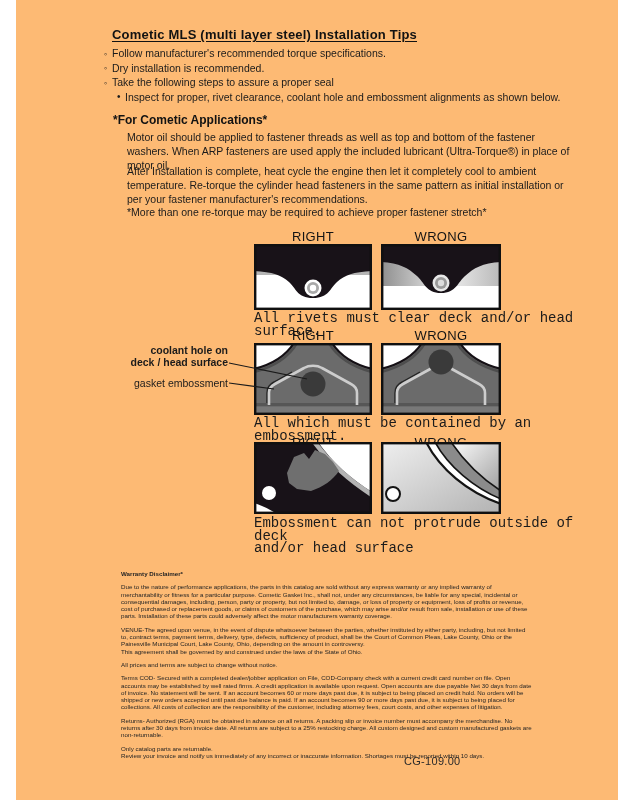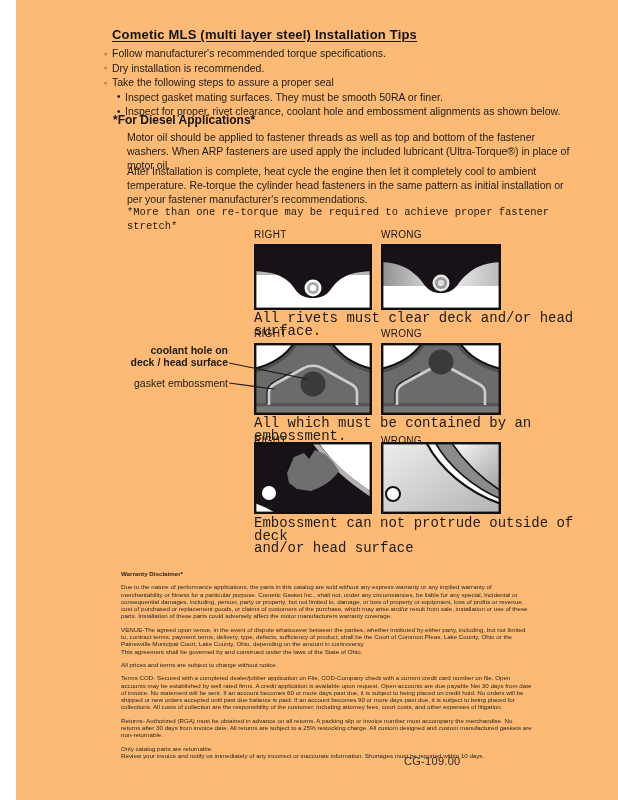--- a/index.html
+++ b/index.html
@@ -13,24 +13,24 @@
   .bullets { position:absolute; left:88px; top:46px; font-size:10.5px; line-height:14px; width:470px; }
   .bullet-row { white-space:nowrap; }
   .bullet-row.lvl2 { margin-left:13px; }
   .bullet-glyph { display:inline-block; width:8px; font-size:9px; vertical-align:0.5px; color:#1b1b1b; }
   .bullet-row.lvl2 .bullet-glyph { font-size:10px; }
 
   .diesel-heading { position:absolute; left:97px; top:113px; font-size:12px; font-weight:bold; color:#121212; }
   .para { position:absolute; left:111px; width:444px; font-size:10.5px; line-height:13.8px; }
   .para1 { top:131px; }
   .para2 { top:165px; }
-  .note  { top:206px;font-family:Liberation Mono, monospace; }
+  .note  { top:206px; }
 
   .figures { position:absolute; left:0; top:228px; width:618px; height:322px; }
-  .fig-label { position:absolute; font-size:10px; letter-spacing:.3px; color:#141414; text-align:left; }
+  .fig-label { position:absolute; font-size:13px; letter-spacing:.3px; color:#141414; text-align:center; }
   .fig-box { position:absolute; }
   .fig-box svg { display:block; }
   .fig-caption { position:absolute; font-size:14px; line-height:12.5px; color:#1b1b1b;font-family:Liberation Mono, monospace; }
   .callout { position:absolute; left:88px; width:124px; text-align:right; font-size:10.5px; line-height:12px; color:#1b1b1b; }
   .leader-overlay { position:absolute; left:0; top:0; width:618px; height:322px; pointer-events:none; }
 
   .legal { position:absolute; left:105px; top:570px; width:412px; font-size:6.2px; line-height:7.3px; color:#242424; }
   .legal p { margin:0 0 6px 0; }
   .legal p.mb0 { margin-bottom:0; }
   .legal .legal-h { font-weight:bold; }
@@ -41,25 +41,24 @@
 <body>
 
 <div class="page">
 
   <div class="title">Cometic MLS (multi layer steel) Installation Tips</div>
 
   <div class="bullets">
     <div class="bullet-row lvl1"><span class="bullet-glyph">◦</span><span>Follow manufacturer's recommended torque specifications.</span></div>
     <div class="bullet-row lvl1"><span class="bullet-glyph">◦</span><span>Dry installation is recommended.</span></div>
     <div class="bullet-row lvl1"><span class="bullet-glyph">◦</span><span>Take the following steps to assure a proper seal</span></div>
-    <div class="bullet-row lvl2"><span class="bullet-glyph">•</span><span>Inspect gasket mating surfaces.  They must be smooth 50RA or finer.</span></div>
     <div class="bullet-row lvl2"><span class="bullet-glyph">•</span><span>Inspect for proper, rivet clearance, coolant hole and embossment alignments as shown below.</span></div>
   </div>
 
-  <div class="diesel-heading">*For Diesel Applications*</div>
+  <div class="diesel-heading">*For Cometic Applications*</div>
   <div class="para para1">Motor oil should be applied to fastener threads as well as top and bottom of the fastener washers. When ARP fasteners are used apply the included lubricant (Ultra-Torque®) in place of motor oil.</div>
   <div class="para para2">After Installation is complete, heat cycle the engine then let it completely cool to ambient temperature. Re-torque the cylinder head fasteners in the same pattern as initial installation or per your fastener manufacturer's recommendations.</div>
   <div class="para note">*More than one re-torque may be required to achieve proper fastener stretch*</div>
 
   <div class="figures">
 
     <div class="fig-label" style="left:238px; top:1px; width:118px;">RIGHT</div>
     <div class="fig-label" style="left:365px; top:1px; width:120px;">WRONG</div>
 
     <div class="fig-box" style="left:238px; top:16px;">

